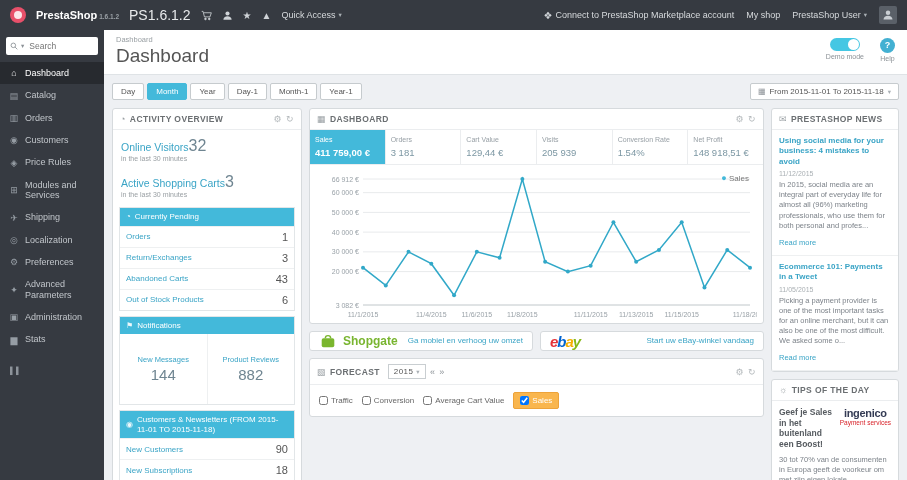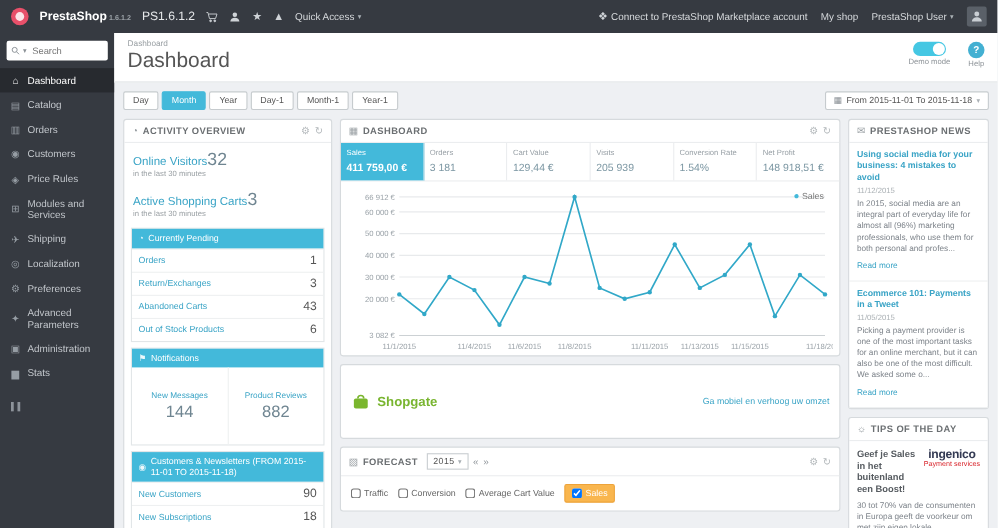--- a/index.html
+++ b/index.html
@@ -10,21 +10,21 @@
 
   
   .topbar { height:30px; flex:none; background:var(--dark); display:flex; align-items:center;
             padding:0 10px; color:#d7dadd; font-size:9px; }
   .tb-left { display:flex; align-items:center; gap:10px; }
   .tb-right { margin-left:auto; display:flex; align-items:center; gap:12px; }
   .logo-circle { width:16px; height:16px; border-radius:50%; background:#e8506a; display:inline-block; position:relative; }
   .logo-circle:after{ content:""; position:absolute; left:4px; top:4px; width:8px; height:8px; border-radius:50%; background:#fff; opacity:.85;}
   .brand { color:#fff; font-weight:bold; font-size:11px; }
   .ver { color:#9aa0a6; font-size:6.5px; margin-left:2px; }
-  .ps-ver { font-size:11px; color:#e7e9eb; }
+  .ps-ver { font-size:14px; color:#e7e9eb; }
   .tb-icon { display:inline-flex; color:#cfd3d7; font-size:10px; cursor:pointer; }
   .tb-icon svg { width:11px; height:11px; }
   .tb-item { cursor:pointer; display:flex; align-items:center; gap:3px; white-space:nowrap; }
   .caret { font-size:6.5px; color:#aab0b5; }
   .avatar { width:18px; height:18px; border-radius:2px; background:#5a6068; display:flex; align-items:center; justify-content:center; }
   .avatar svg { width:12px; height:12px; }
 
   .shell { flex:1; display:flex; min-height:0; }
 
   
@@ -97,21 +97,21 @@
   .kpi.active { background:var(--accent); }
   .kpi.active .klabel, .kpi.active .kval { color:#fff; }
   .kpi.active .kval { font-weight:bold; }
   .chart-wrap { position:relative; padding:6px 6px 2px; }
   .legend { position:absolute; top:8px; right:14px; font-size:8px; color:#777; }
   .legend .dot { color:var(--accent); font-size:9px; }
   .tick { font-size:7px; fill:#9aa2a8; font-family:"Liberation Sans", sans-serif; }
 
   
   .ads { display:flex; gap:7px; margin-bottom:7px; }
-  .ad { flex:1; display:flex; align-items:center; gap:6px; padding:24px 9px; margin-bottom:0; }
+  .ad { flex:1; display:flex; align-items:center; gap:6px; padding:0 9px; margin-bottom:0; }
   .ad .cta { margin-left:auto; color:var(--link); font-size:8px; text-align:right; cursor:pointer; line-height:1.3; }
   .shopgate-name { color:#79b530; font-weight:bold; font-size:12px; }
   .ebay-name { font-weight:bold; font-style:italic; font-size:15px; letter-spacing:-1px; }
   .eb-e{color:#e53238}.eb-b{color:#0064d2}.eb-a{color:#f5af02}.eb-y{color:#86b817}
 
   
   .year-box { border:1px solid #c9ced1; font-size:8px; color:#555; padding:2px 5px; display:flex; gap:3px; align-items:center;
               font-weight:normal; cursor:pointer; margin-left:4px; }
   .arrow-btn { color:#8b9196; font-size:9px; cursor:pointer; font-weight:normal; }
   .f-legend { display:flex; gap:9px; align-items:center; padding:7px 9px; font-size:8px; color:#666; }
@@ -458,20 +458,24 @@
 
           <div class="ads">
             <div class="panel ad">
               <svg width="18" height="18" viewBox="0 0 20 20">
                   <rect x="3" y="7" width="14" height="10" rx="2" fill="#7ab62e"></rect>
                   <path d="M7 7a3 3 0 0 1 6 0" fill="none" stroke="#7ab62e" stroke-width="1.6"></path>
                 </svg>
               <span class="shopgate-name">Shopgate</span>
               <span class="cta">Ga mobiel en verhoog uw omzet</span>
             </div>
+            <div class="panel ad">
+              <span class="ebay-name"><span class="eb-e">e</span><span class="eb-b">b</span><span class="eb-a">a</span><span class="eb-y">y</span></span>
+              <span class="cta">Start uw eBay-winkel vandaag</span>
+            </div>
           </div>
 
           <div class="panel">
             <div class="p-head">
               <span class="hicon">▧</span>
               <span>FORECAST</span>
               <span class="year-box">
                   <span>2015</span>
                   <span class="caret">▾</span>
                 </span>

